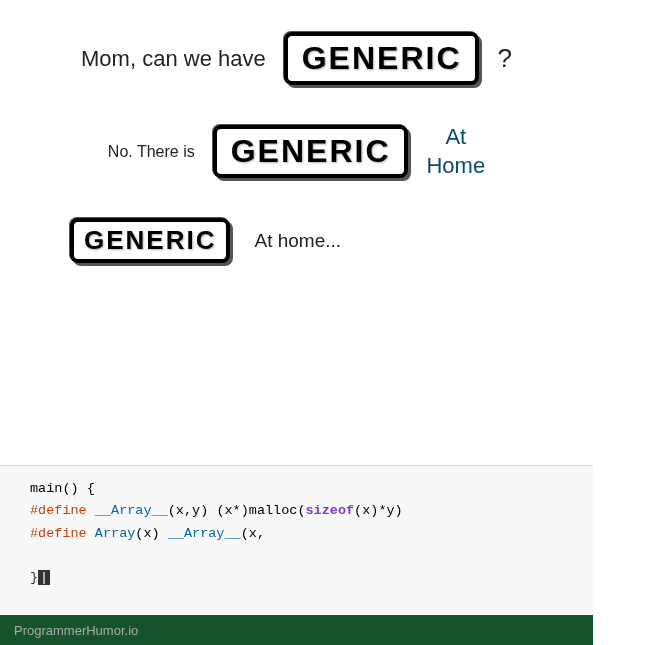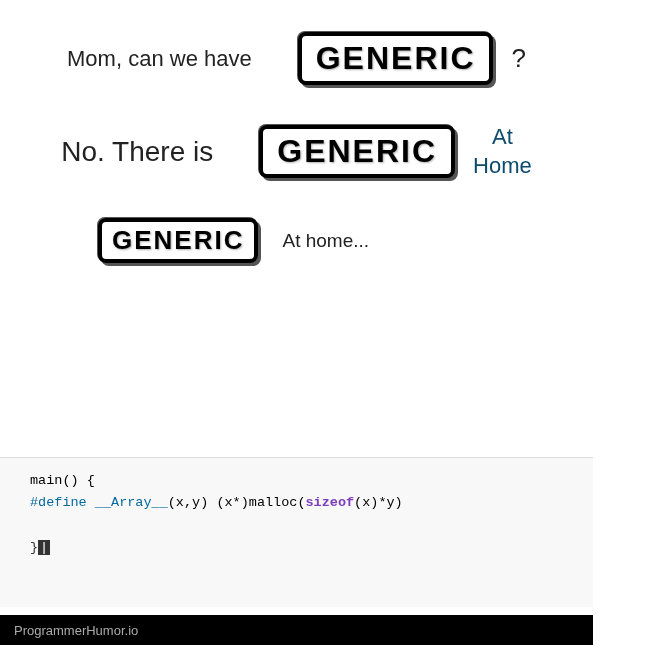--- a/index.html
+++ b/index.html
@@ -53,21 +53,21 @@
     
     .row2 {
       display: flex;
       align-items: center;
       justify-content: center;
       gap: 18px;
       padding: 28px 10px 10px 10px;
     }
 
     .row2-text {
-      font-size: 28px;
+      font-size: 16px;
       color: #222;
       font-family: Arial, sans-serif;
     }
 
     .at-home-text {
       font-size: 22px;
       color: #0c4a6e;
       font-family: Arial, sans-serif;
       line-height: 1.3;
       text-align: center;
@@ -98,21 +98,20 @@
       border-radius: 8px;
       padding: 4px 14px;
       font-family: 'Impact', 'Arial Black', sans-serif;
       font-weight: 900;
       font-size: 32px;
       color: #000;
       text-transform: uppercase;
       letter-spacing: 2px;
       box-shadow: 3px 3px 0 #555, -1px -1px 0 #555;
       text-shadow: 1px 1px 2px rgba(0,0,0,0.3);
-      margin-left: 28px;
     }
 
     .generic-badge-small {
       font-size: 26px;
       padding: 3px 10px;
     }
 
     
     .code-block {
       background: #f8f8f8;
@@ -124,35 +123,34 @@
       color: #333;
       min-height: 150px;
     }
 
     .code-line {
       display: block;
     }
 
     .kw { color: #7c3dbf; font-weight: bold; }
     .fn { color: #000; }
-    .define-kw { color: #0369a1; }
+    .define-kw { color: #c2410c; }
     .ident { color: #0369a1; }
     .paren { color: #000; }
 
     
     .footer-bar {
-      background: #000000;
+      background: #14532d;
       color: #ccc;
       font-size: 13px;
       font-family: Arial, sans-serif;
       padding: 6px 14px;
       display: flex;
       align-items: center;
       height: 30px;
-      margin-top: 8px;
     }
 
     .footer-bar span {
       color: #aaa;
       font-size: 13px;
     }
   </style>
 </head>
 <body>
 
@@ -174,20 +172,21 @@
     <div class="row3">
       <span class="generic-badge generic-badge-small">GENERIC</span>
       <span class="row3-text">At home...</span>
     </div>
 
   </div>
 
   <div class="code-block">
     <span class="code-line"><span class="fn">main</span><span class="paren">() {</span></span>
     <span class="code-line"><span class="define-kw">#define</span> <span class="ident"> __Array__</span><span class="paren">(x,y)</span> <span class="paren">(x*)</span><span class="fn">malloc</span><span class="paren">(</span><span class="kw">sizeof</span><span class="paren">(x)*y)</span></span>
+    <span class="code-line"><span class="define-kw">#define</span> <span class="ident"> Array</span><span class="paren">(x)</span> <span class="ident">__Array__</span><span class="paren">(x,</span></span>
     <span class="code-line">&nbsp;</span>
     <span class="code-line">}<span style="background:#333;color:#fff;padding:0 2px;">|</span></span>
   </div>
 
   <div class="footer-bar">
     <span>ProgrammerHumor.io</span>
   </div>
 </div>
 
 </body></html>

